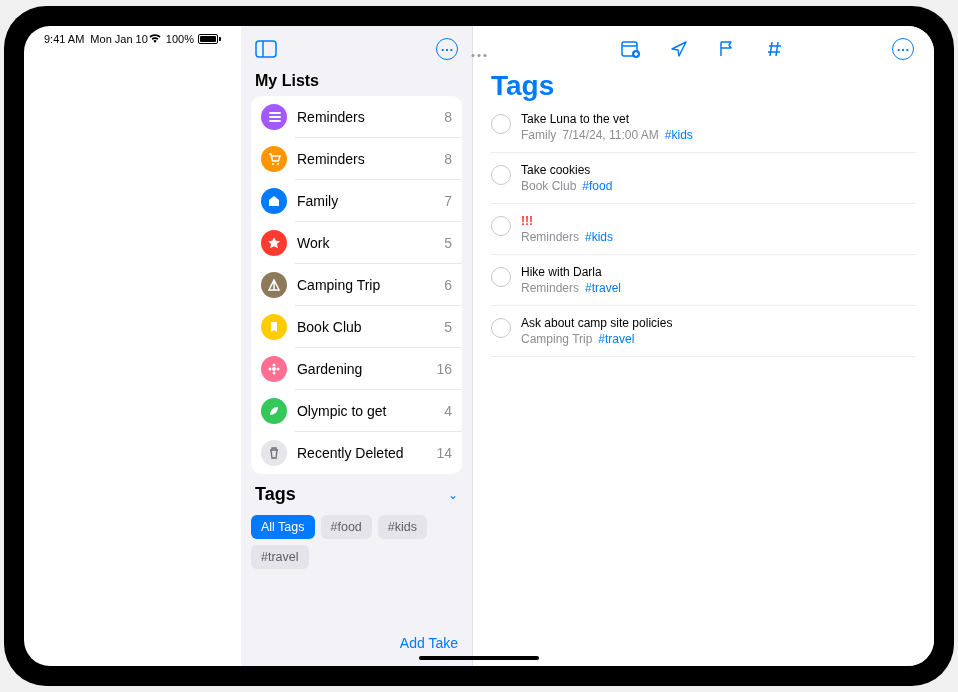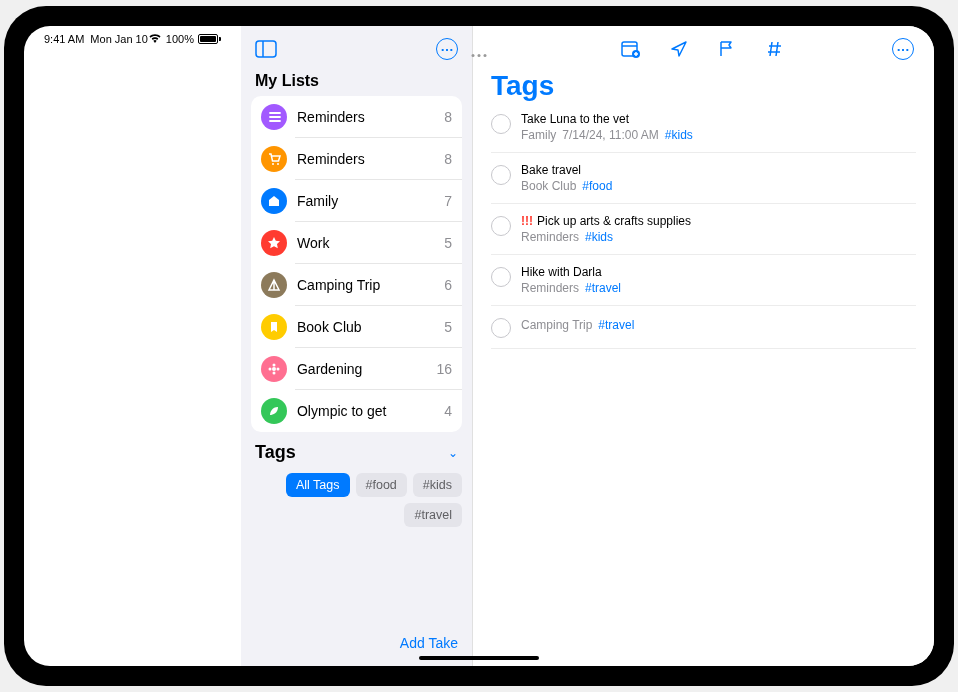--- a/index.html
+++ b/index.html
@@ -27,21 +27,21 @@
 .chevron { color: #007aff; font-size: 12px; transform: rotate(0deg); }
 
 .lists { background: #fff; margin: 0 10px; border-radius: 10px; overflow: hidden; }
 .list-item { display: flex; align-items: center; padding: 8px 10px; gap: 10px; cursor: pointer; position: relative; }
 .list-item:not(:last-child)::after { content: ''; position: absolute; bottom: 0; left: 44px; right: 0; height: 1px; background: #e6e6e6; }
 .list-icon { width: 26px; height: 26px; border-radius: 50%; display: flex; align-items: center; justify-content: center; flex-shrink: 0; }
 .list-icon svg { width: 14px; height: 14px; fill: #fff; }
 .list-name { flex: 1; font-size: 14px; color: #000; }
 .list-count { font-size: 14px; color: #8e8e93; }
 
-.tag-chips { padding: 6px 10px; display: flex; flex-wrap: wrap; gap: 6px; justify-content: flex-end; }
+.tag-chips { padding: 6px 10px; display: flex; flex-wrap: wrap; gap: 6px; }
 .chip { padding: 5px 10px; border-radius: 6px; font-size: 12.5px; background: #e4e4ea; color: #5f5f63; cursor: pointer; }
 .chip.active { background: #007aff; color: #fff; }
 
 .sidebar-bottom { margin-top: auto; padding: 10px 14px 14px; text-align: right; }
 .add-list { color: #007aff; font-size: 14px; cursor: pointer; }
 
 .main { flex: 1; display: flex; flex-direction: column; background: #fff; }
 .main-toolbar { display: flex; justify-content: space-between; align-items: center; padding: 10px 18px 6px; }
 .toolbar-center { display: flex; gap: 22px; margin: 0 auto; }
 .toolbar-center .icon-btn { color: #007aff; }
@@ -185,20 +185,29 @@
             </div>
             <div class="list-item">
     <div class="list-icon" style="background:#34c759">
                 <svg viewBox="0 0 14 14">
                   <path d="M11 3C5 3 3 8 3 11c3 0 8-2 8-8z" fill="#fff"></path>
                 </svg>
               </div>
     <div class="list-name">Olympic to get</div>
     <div class="list-count">4</div>
             </div>
+            <div class="list-item">
+    <div class="list-icon" style="background:#e5e5ea">
+                <svg viewBox="0 0 14 14">
+                  <path d="M3 4h8M5 4V2h4v2M4 4l1 8h4l1-8" fill="none" stroke="#6e6e73" stroke-width="1.3"></path>
+                </svg>
+              </div>
+    <div class="list-name">Recently Deleted</div>
+    <div class="list-count">14</div>
+            </div>
           </div>
 
         <div class="tags-header">
           <h3>Tags</h3>
           <span class="chevron">⌄</span>
         </div>
         <div class="tag-chips" id="tags-container">
             <div class="chip active">All Tags</div>
             <div class="chip">#food</div>
             <div class="chip">#kids</div>
@@ -260,36 +269,35 @@
         <span class="rem-tag">#kids</span>
       </div>
 
     </div>
             </div>
             <div class="reminder">
     <div class="check"></div>
     <div class="rem-body">
       <div class="rem-title">
 
-        <span>Bake travel</span>
+        <span>Take cookies</span>
       </div>
       <div class="rem-meta">
         <span>Book Club</span>
 
         <span class="rem-tag">#food</span>
       </div>
 
     </div>
             </div>
             <div class="reminder">
     <div class="check"></div>
     <div class="rem-body">
       <div class="rem-title">
         <span class="priority">!!!</span>
-        <span>Pick up arts &amp; crafts supplies</span>
       </div>
       <div class="rem-meta">
         <span>Reminders</span>
 
         <span class="rem-tag">#kids</span>
       </div>
 
     </div>
             </div>
             <div class="reminder">
@@ -303,20 +311,24 @@
         <span>Reminders</span>
 
         <span class="rem-tag">#travel</span>
       </div>
 
     </div>
             </div>
             <div class="reminder">
     <div class="check"></div>
     <div class="rem-body">
+      <div class="rem-title">
+
+        <span>Ask about camp site policies</span>
+      </div>
       <div class="rem-meta">
         <span>Camping Trip</span>
 
         <span class="rem-tag">#travel</span>
       </div>
     </div>
             </div>
           </div>
       </div>
     </div>

